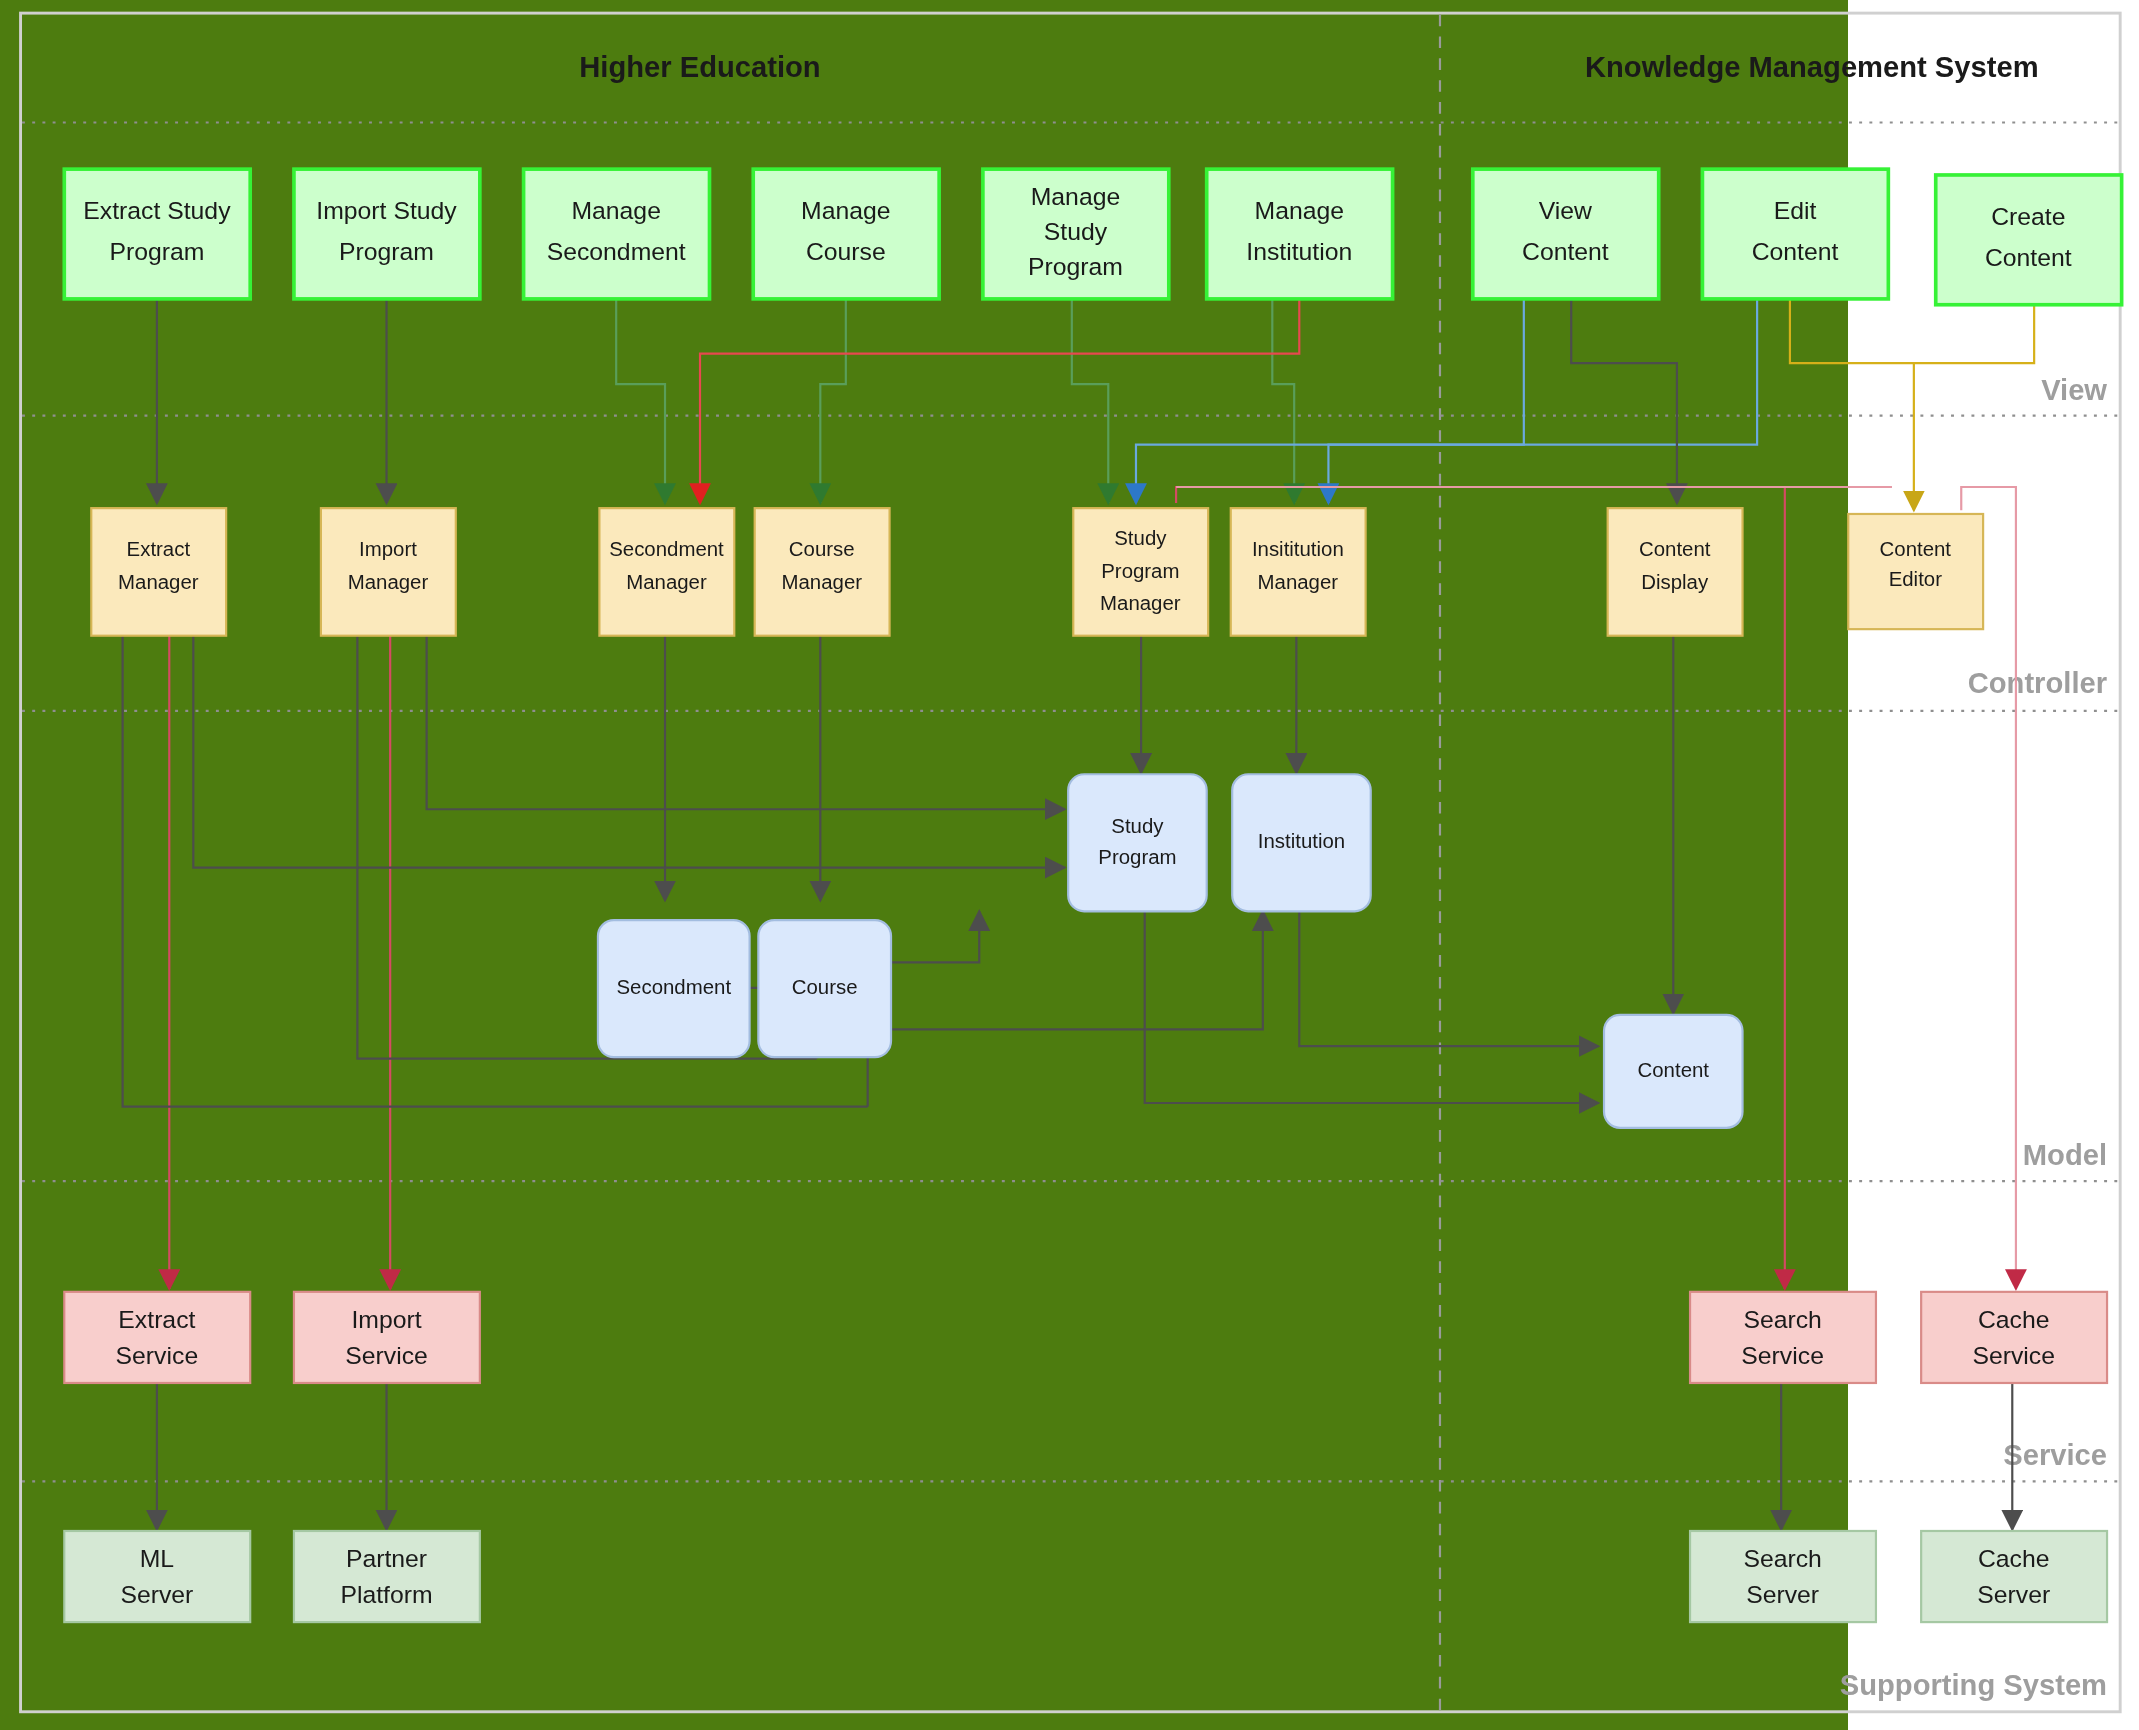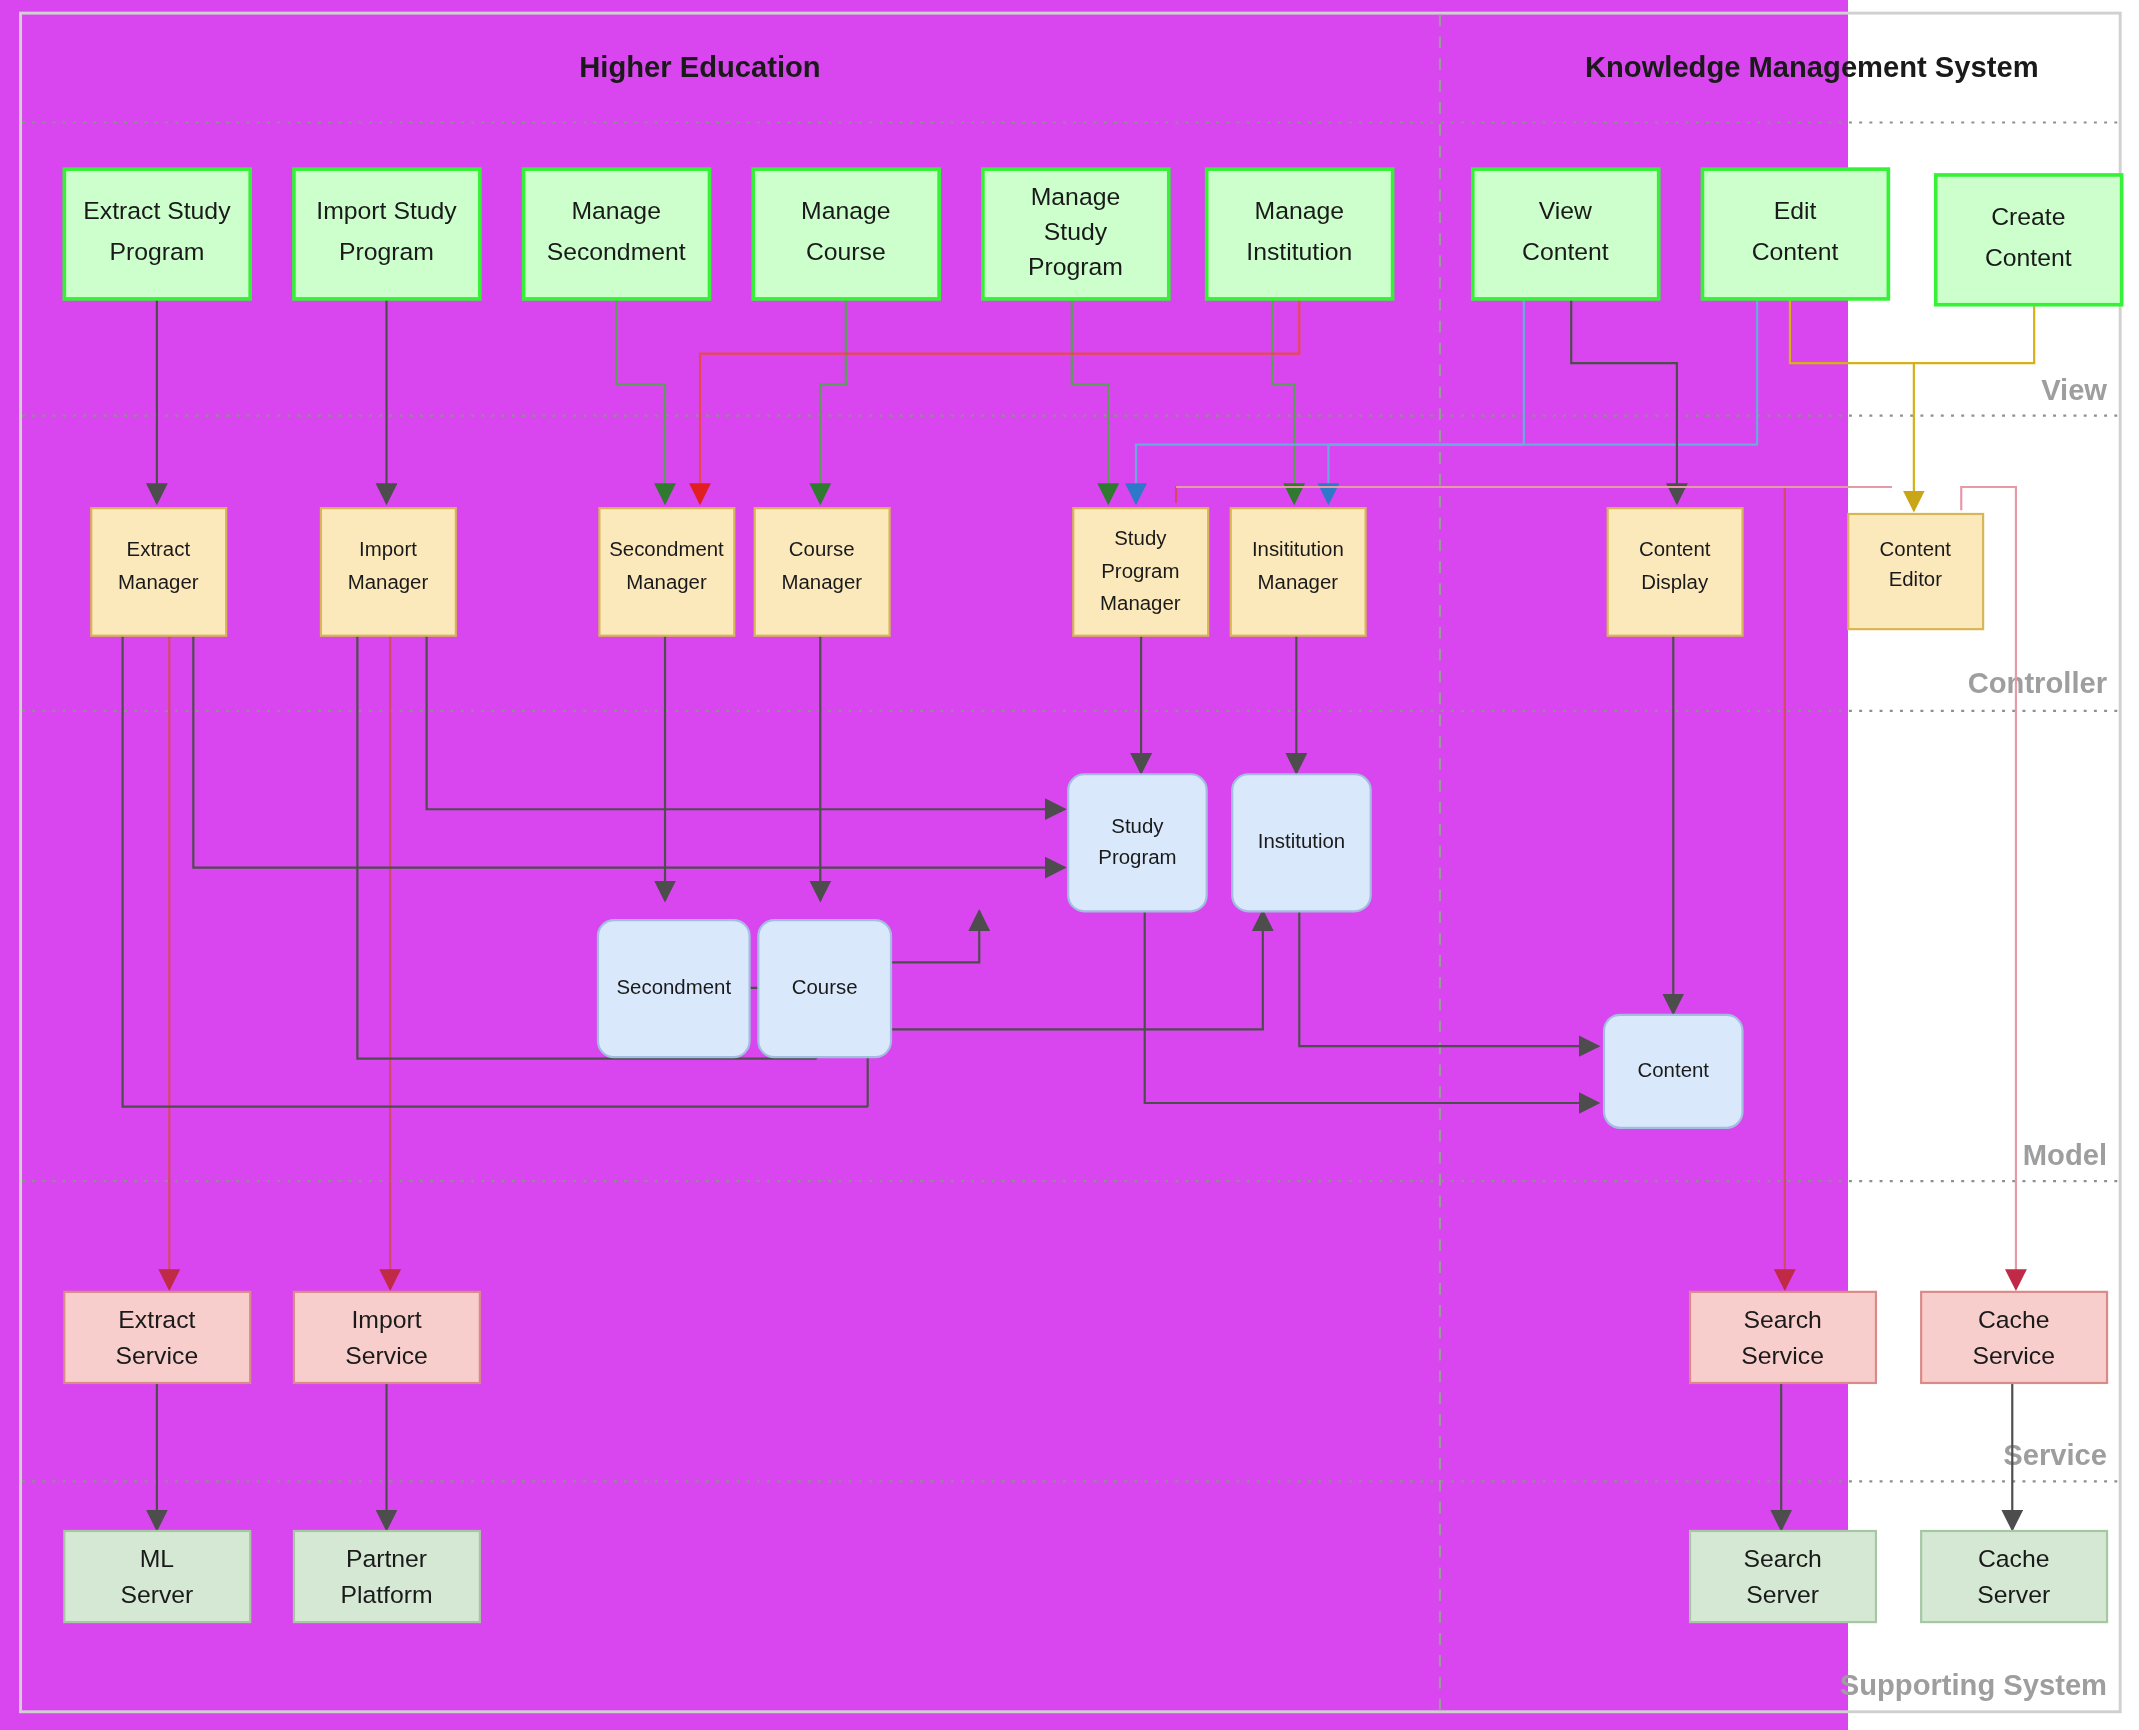--- a/index.html
+++ b/index.html
@@ -1,17 +1,17 @@
 <!DOCTYPE html>
 <html style="font-size:11.7px"><head>
 <meta charset="utf-8">
 <style>
   html,body{margin:0;padding:0;background:#ffffff;}
   body{font-family:"Liberation Sans", sans-serif;}
-  #canvas{position:relative;width:1848px;height:1730px;background:#d946ef;}
+  #canvas{position:relative;width:1848px;height:1730px;background:#4d7c0f;}
   svg#diagram{position:absolute;left:0;top:0;width:2140px;height:1730px;}
   .swim-title{font-size:40px;font-weight:bold;fill:#1a1a1a;text-anchor:middle;}
   .layer-label{font-size:40px;font-weight:bold;fill:#9e9e9e;text-anchor:end;}
   .node-label{font-size:34px;fill:#1a1a1a;text-anchor:middle;dominant-baseline:middle;}
   .node-label-sm{font-size:28px;fill:#1a1a1a;text-anchor:middle;dominant-baseline:middle;}
   .n-view{fill:#ccffcc;stroke:#36f236;stroke-width:5;}
   .n-ctrl{fill:#fbe9bc;stroke:#d6b656;stroke-width:3;}
   .n-model{fill:#dae8fc;stroke:#a3bde0;stroke-width:3;}
   .n-svc{fill:#f8cecc;stroke:#d98b88;stroke-width:3;}
   .n-sup{fill:#d5e8d4;stroke:#a5c8a3;stroke-width:3;}

